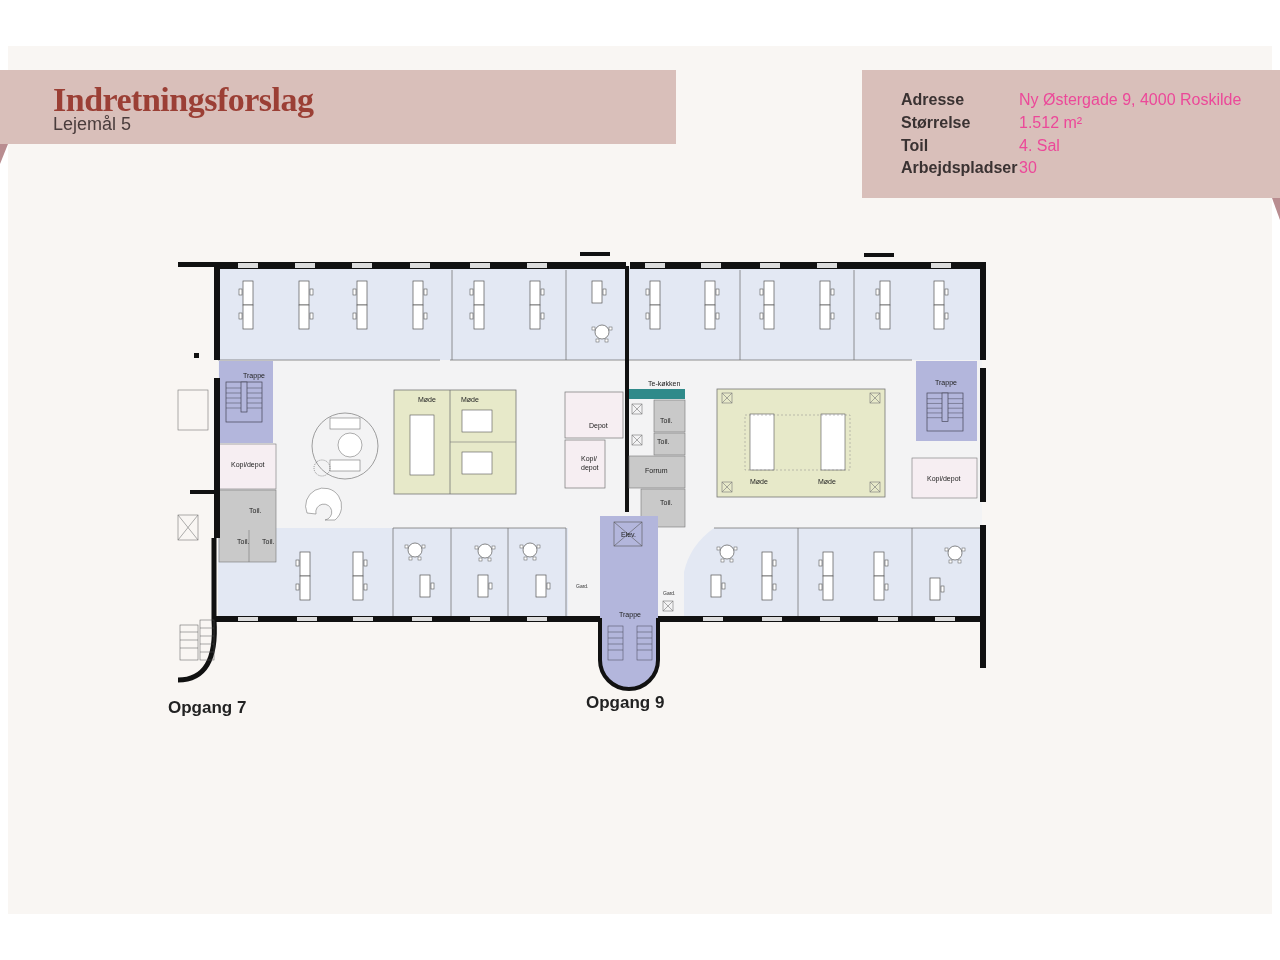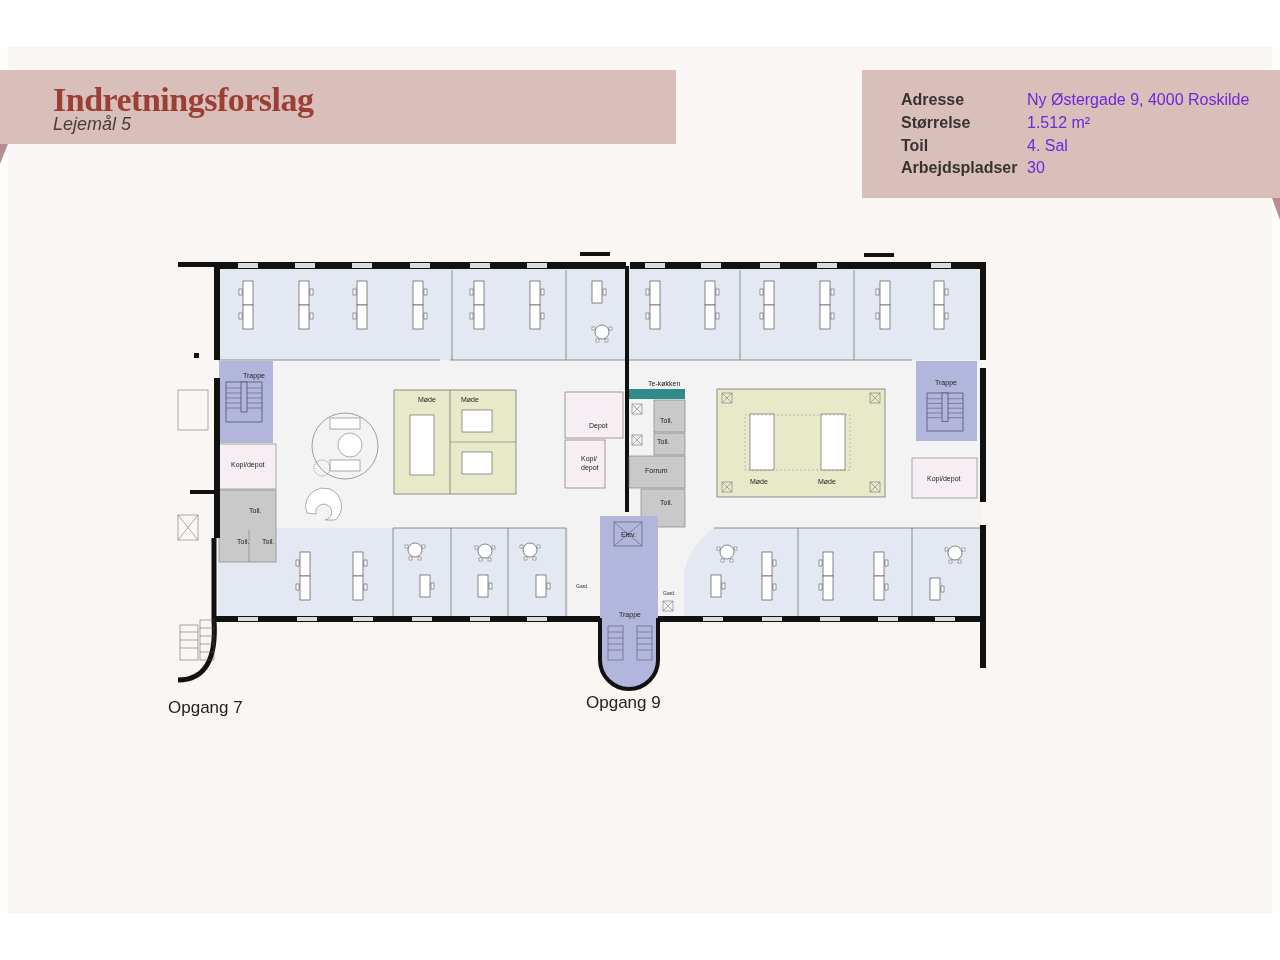--- a/index.html
+++ b/index.html
@@ -1,29 +1,29 @@
 <!DOCTYPE html>
 <html><head>
 <meta charset="utf-8">
 <style>
   html,body{margin:0;padding:0;}
   body{width:1280px;height:960px;background:#ffffff;position:relative;overflow:hidden;font-family:"Liberation Sans",sans-serif;}
   .page{position:absolute;left:8px;top:46px;width:1264px;height:868px;background:#f9f6f3;}
   .title-band{position:absolute;left:0;top:70px;width:676px;height:74px;background:#d9bfba;}
   .title-fold{position:absolute;left:0;top:144px;width:0;height:0;border-top:20px solid #b98d90;border-right:8px solid transparent;}
   .title{position:absolute;left:52px;top:80px;font-family:"Liberation Serif",serif;font-weight:bold;font-size:34px;color:#9b3f35;letter-spacing:-0.5px;margin:1px;line-height:38px;}
-  .subtitle{position:absolute;left:53px;top:114px;font-style:italic;font-size:18px;color:#4a3c3c;line-height:20px;}
+  .subtitle{position:absolute;left:53px;top:114px;font-size:18px;color:#4a3c3c;line-height:20px;}
   .info-band{position:absolute;left:862px;top:70px;width:418px;height:128px;background:#d9bfba;}
   .info-fold{position:absolute;right:0;top:198px;width:0;height:0;border-top:22px solid #b98d90;border-left:8px solid transparent;}
   .info-row{position:absolute;left:884px;font-size:16px;line-height:22px;color:#3a3232;}
   .info-row .lbl{position:absolute;left:17px;font-weight:bold;white-space:nowrap;}
-  .info-row .val{position:absolute;left:143px;white-space:nowrap;color:#6d28d9;text-align:center;}
+  .info-row .val{position:absolute;left:135px;white-space:nowrap;color:#ec4899;text-align:center;}
   .plan{position:absolute;left:0;top:0;}
   .label-sm{font-family:"Liberation Sans",sans-serif;font-size:7px;fill:#222;}
-  .opgang{position:absolute;font-size:17px;color:#222;font-weight:normal;}
+  .opgang{position:absolute;font-size:17px;color:#222;font-weight:bold;}
 </style>
 </head>
 <body>
 
 <div class="page"></div>
 
 <div class="title-band"></div>
 <div class="title-fold"></div>
 <h1 class="title">Indretningsforslag</h1>
 <div class="subtitle">Lejemål 5</div>

